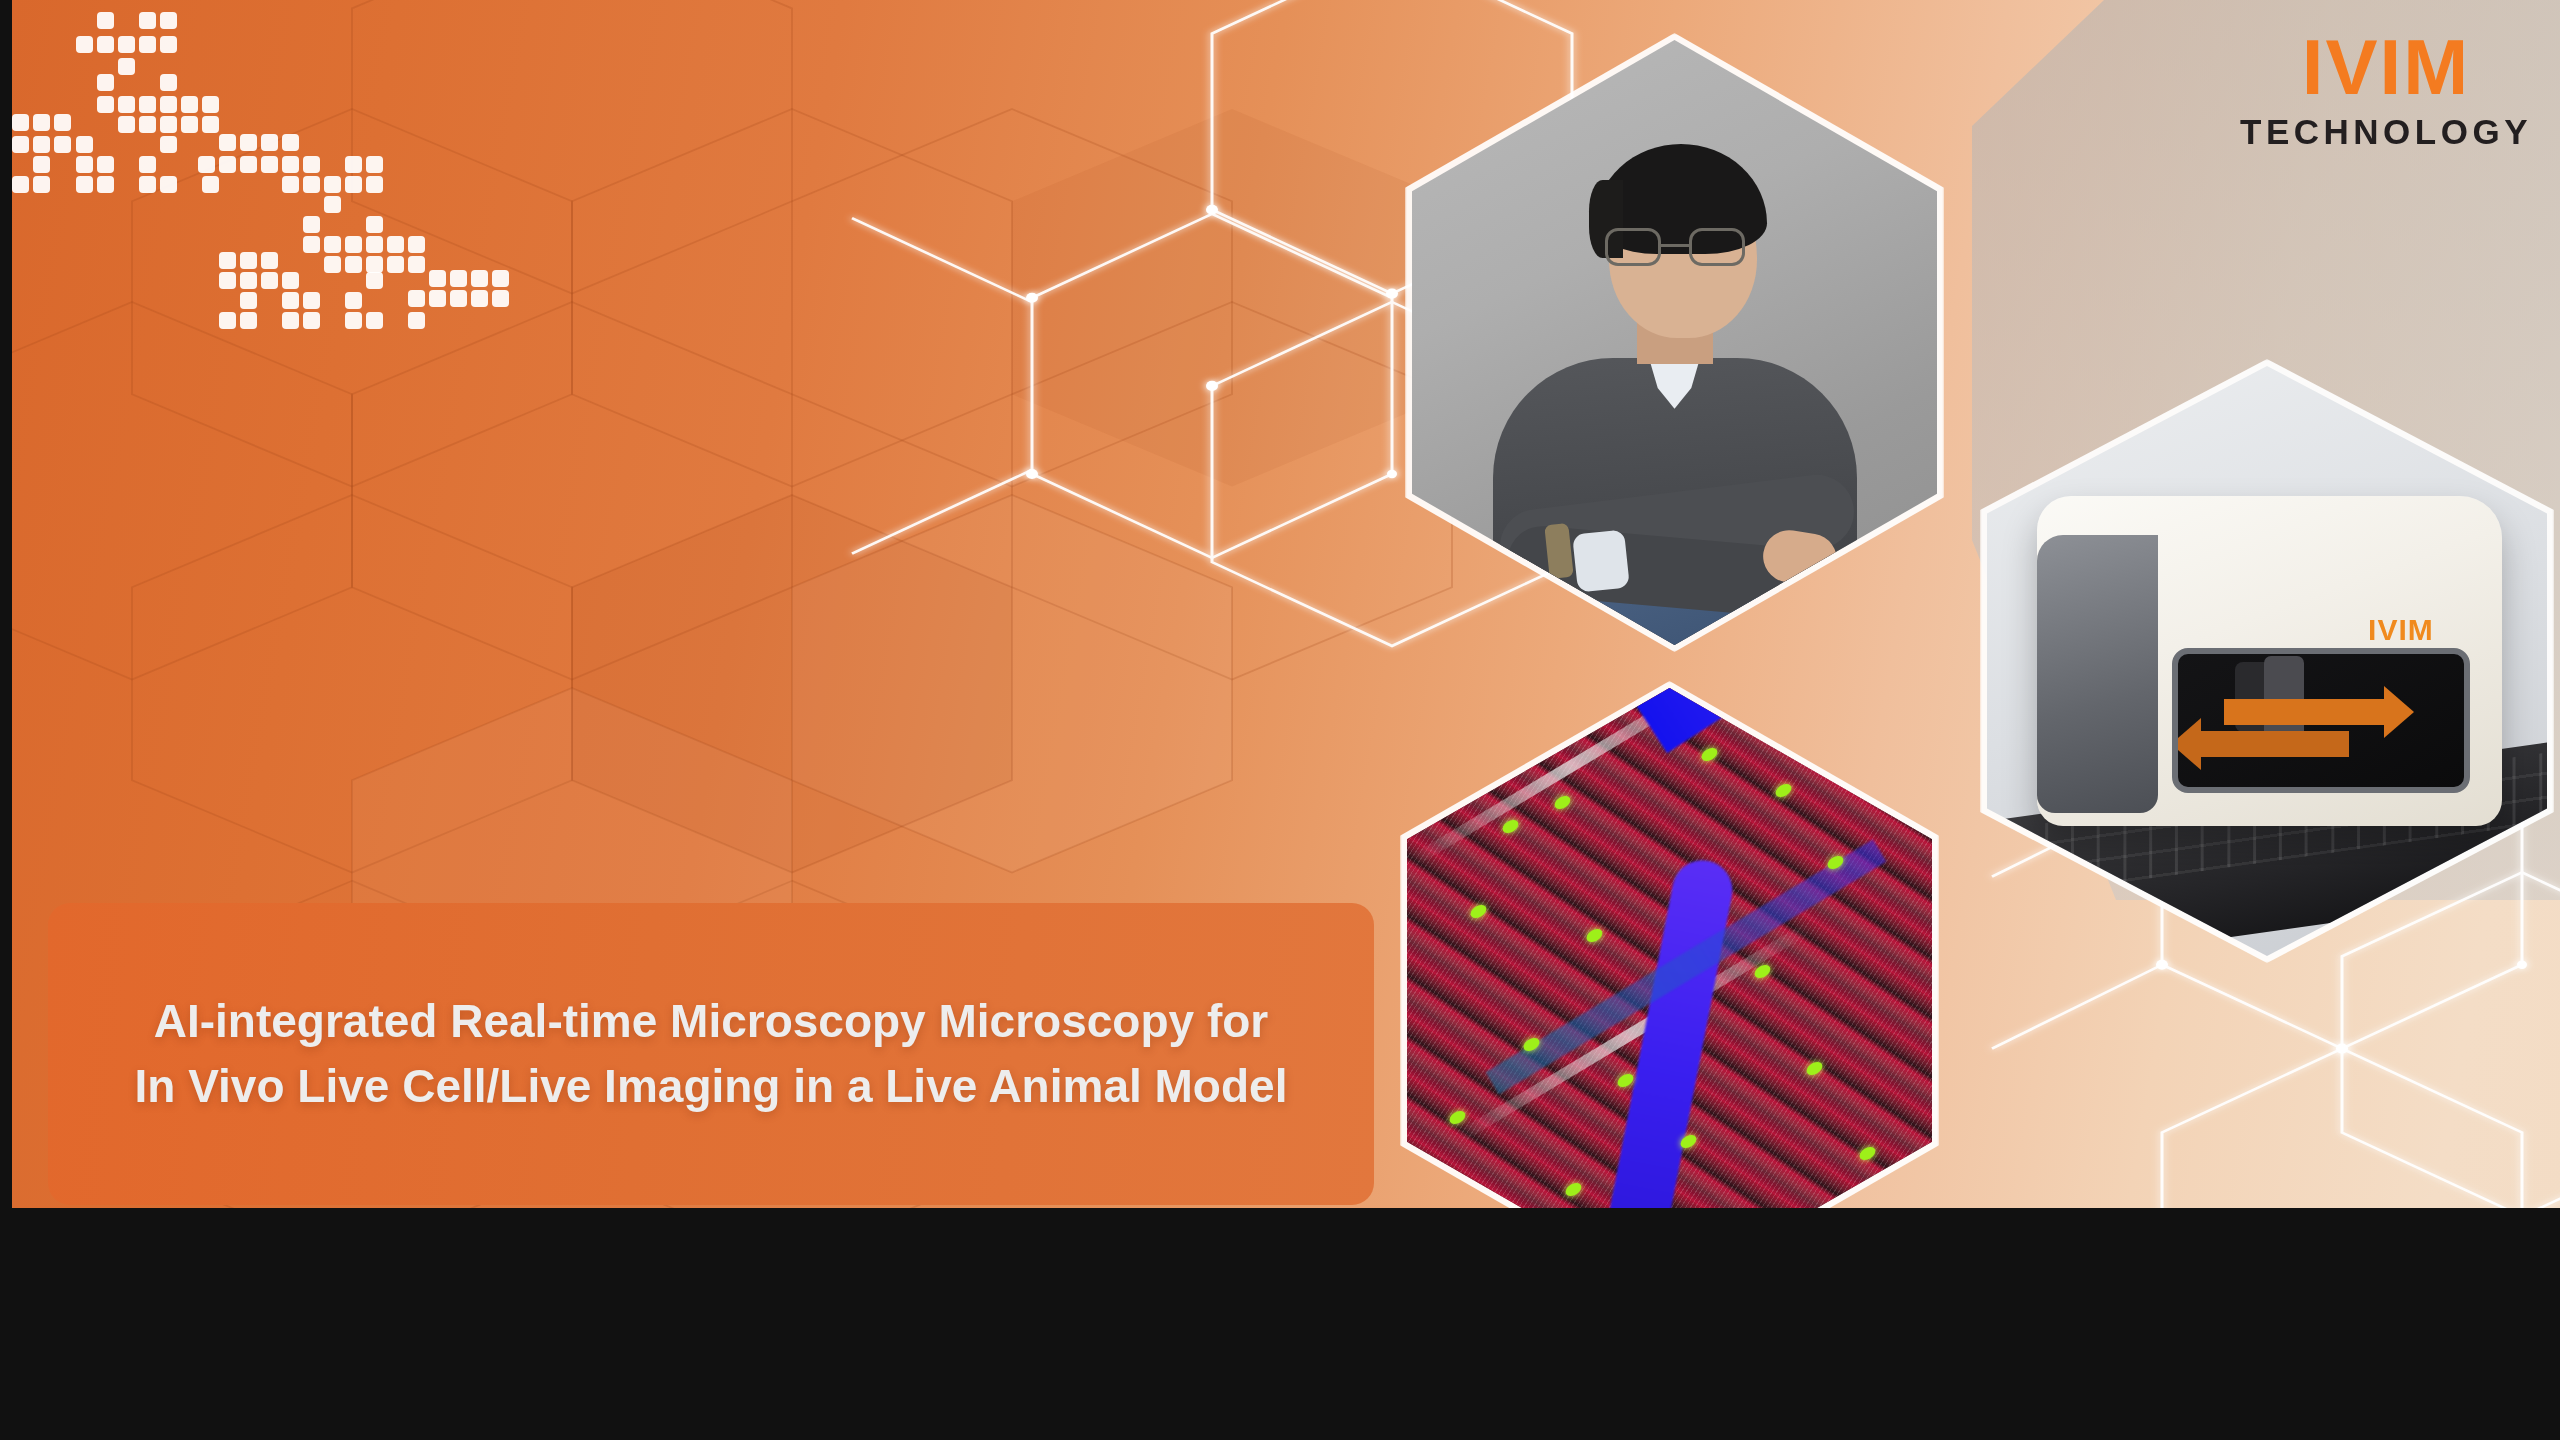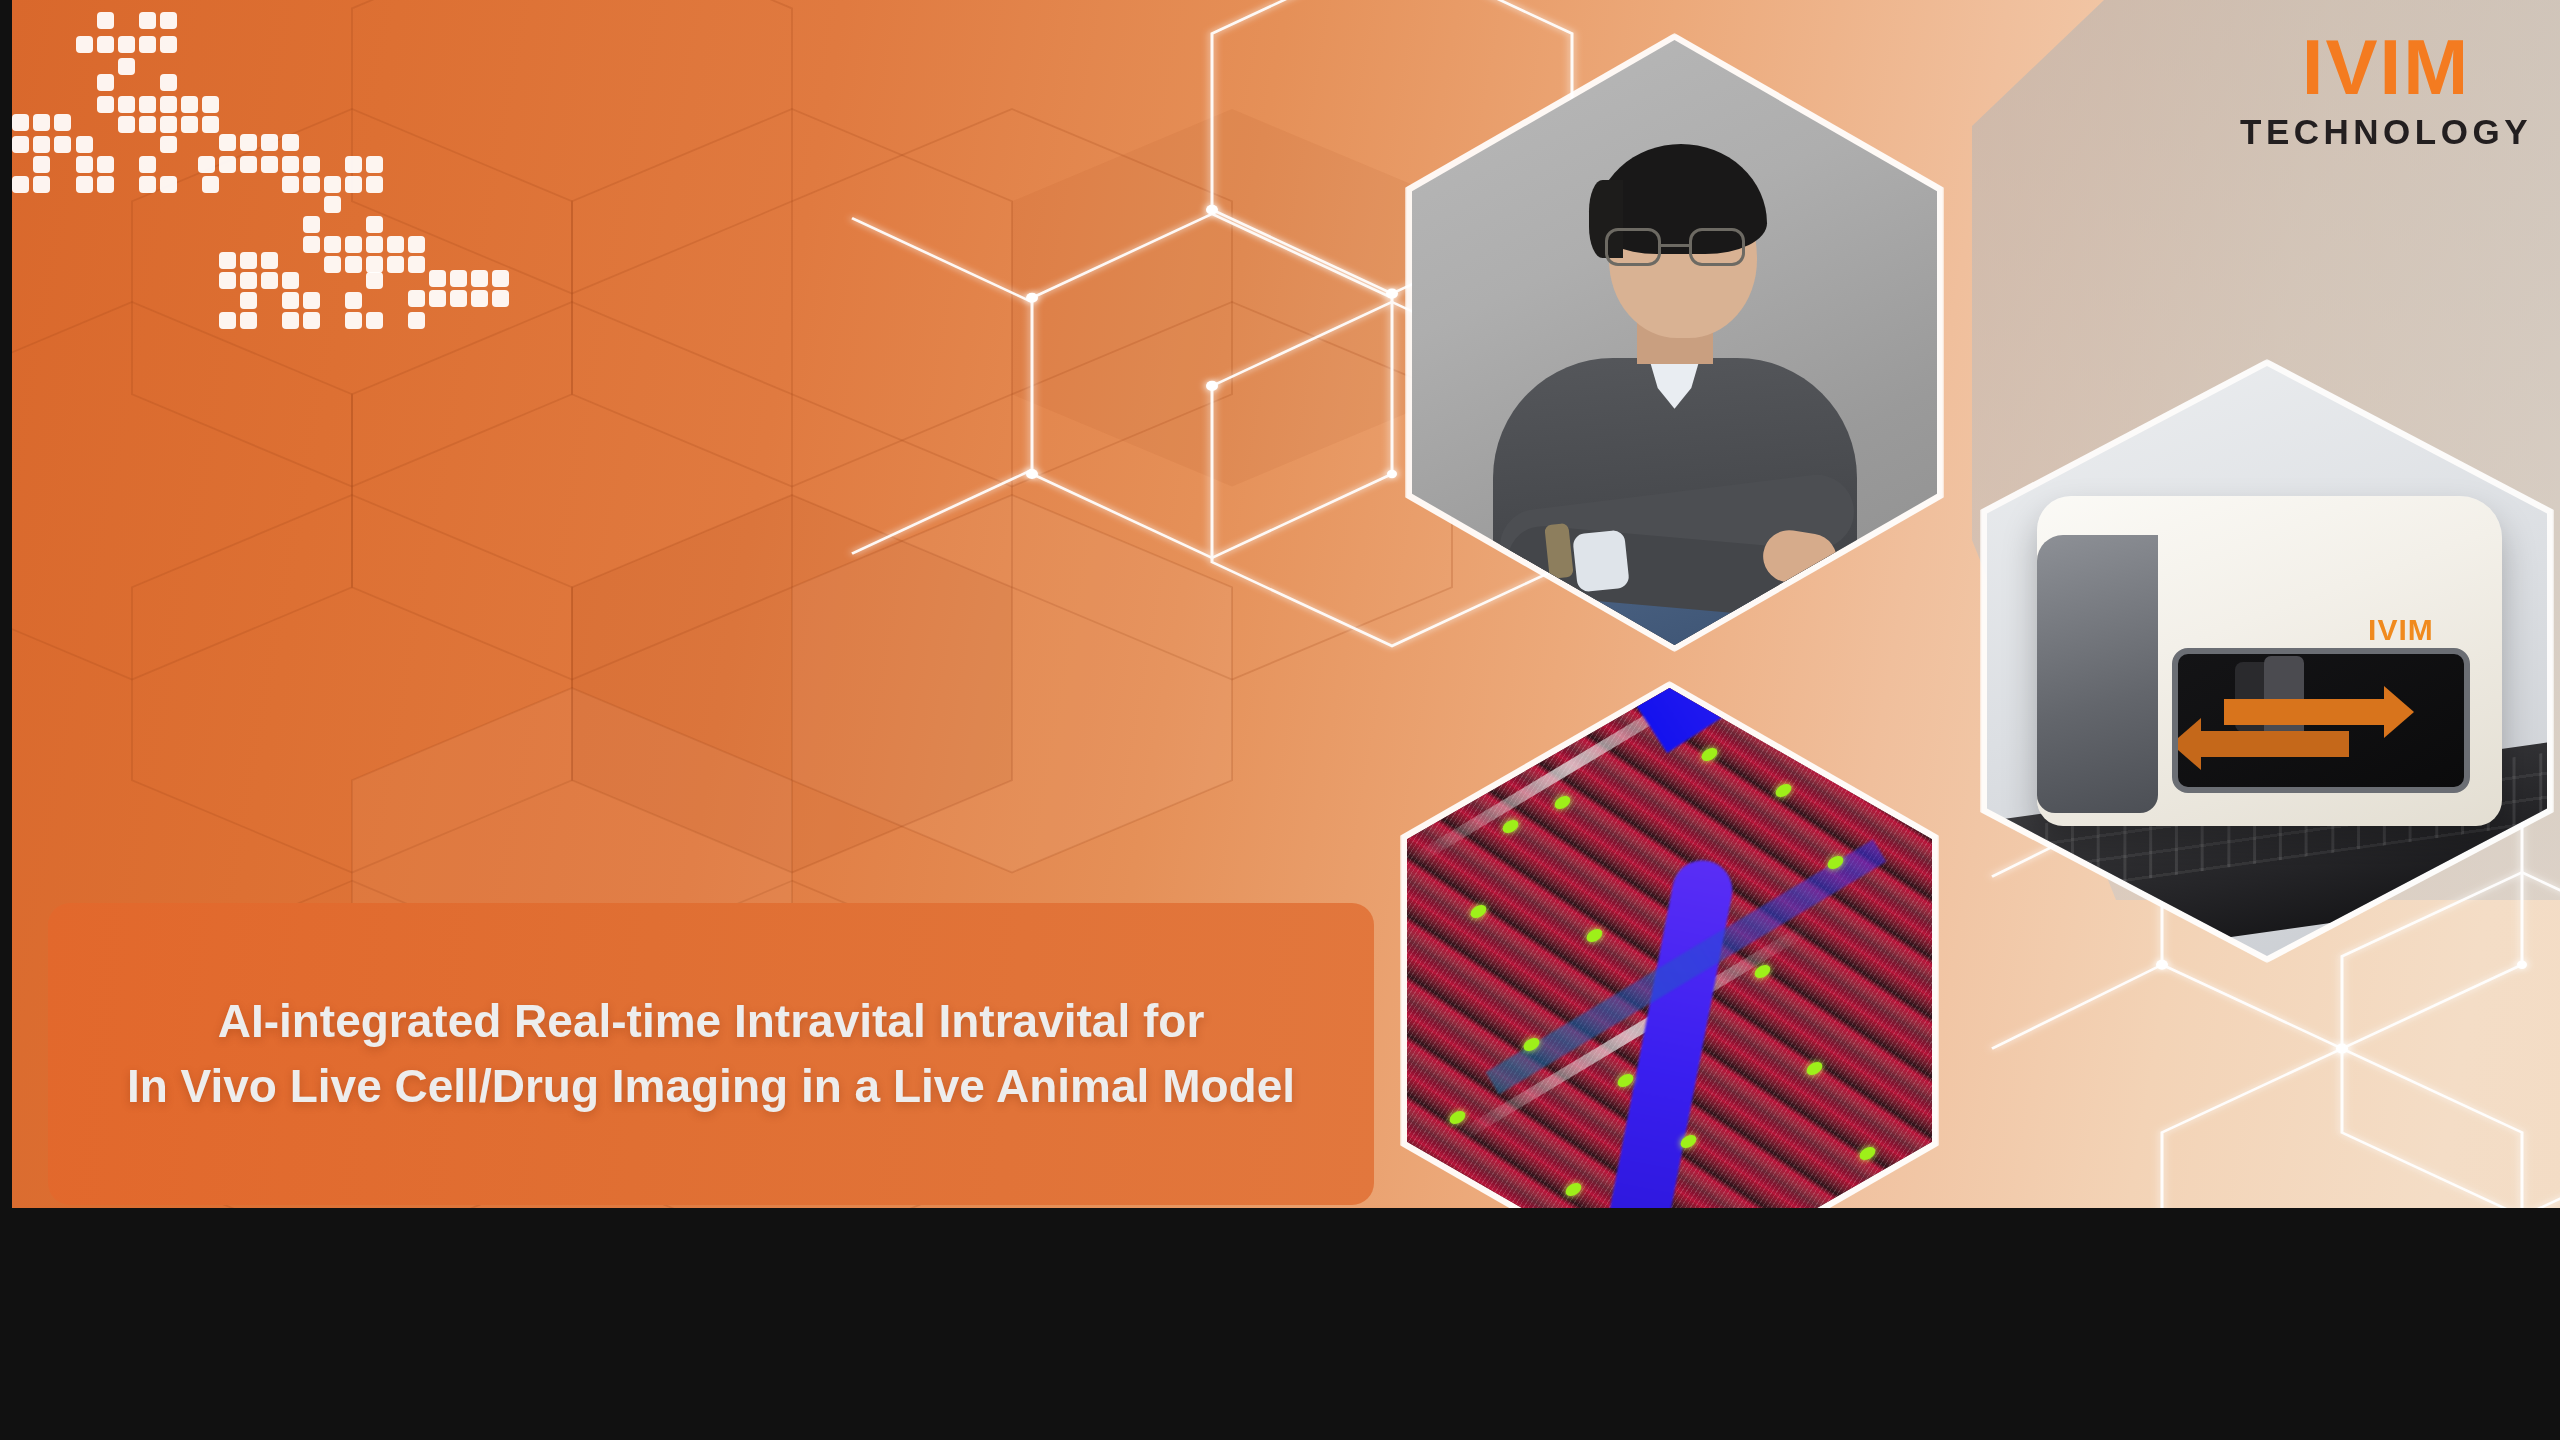--- a/index.html
+++ b/index.html
@@ -379,22 +379,22 @@
   </div>
 
   <div class="logo">
     <div class="ivim">IVIM</div>
     <div class="tech">TECHNOLOGY</div>
   </div>
 
 
   <div class="topic">
     <p>
-      <span>AI-integrated Real-time Intravital Intravital for</span><br>
-      <span>In Vivo Live Cell/Drug Imaging in a Live Animal Model</span>
+      <span>AI-integrated Real-time Microscopy Microscopy for</span><br>
+      <span>In Vivo Live Cell/Live Imaging in a Live Animal Model</span>
     </p>
   </div>
 
   <div class="hex-glow" id="hex-inst-glow"></div>
   <div class="hex" id="hex-inst">
     <div class="inst-bg"></div>
     <div class="inst-table"></div>
     <div class="inst-body">
       <div class="inst-side"></div>
       <div class="inst-logo">

